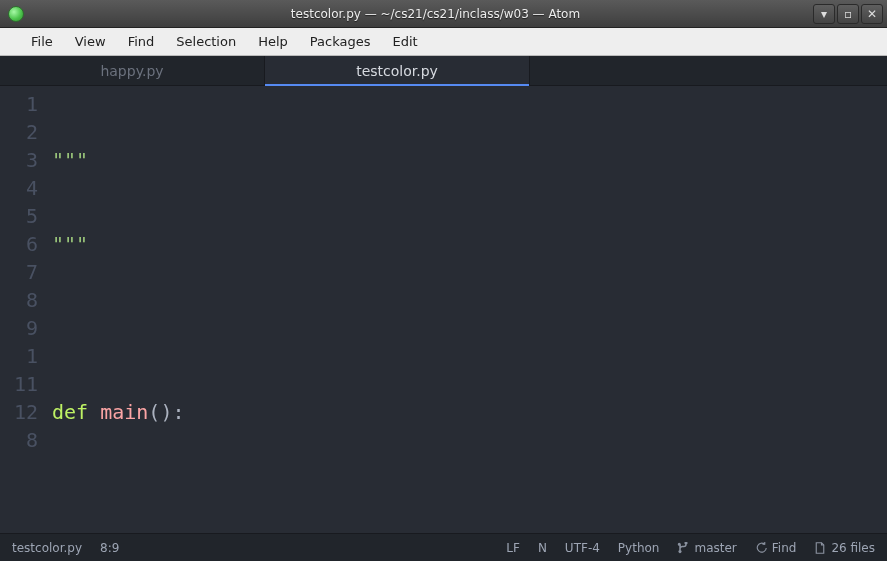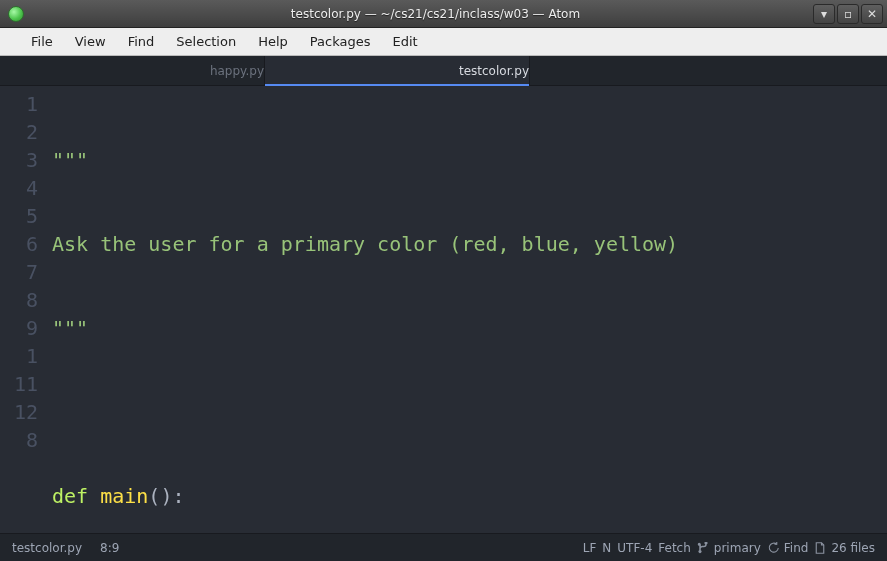--- a/index.html
+++ b/index.html
@@ -75,23 +75,23 @@
 .tabbar {
   height: 30px;
   background: #21252b;
   display: flex;
   border-bottom: 1px solid #181a1f;
 }
 .tab {
   width: 265px;
   display: flex;
   align-items: center;
-  justify-content: flex-end;
-  font-family: "DejaVu Sans", sans-serif;
-  font-size: 12px;
+  justify-content: center;
+  font-family: "DejaVu Sans", sans-serif;
+  font-size: 14px;
   color: #6b717d;
   border-right: 1px solid #181a1f;
   position: relative;
 }
 .tab.active {
   background: #282c34;
   color: #d7dae0;
 }
 .tab.active::after {
   content: "";
@@ -123,37 +123,37 @@
   flex: 1;
   padding-top: 4px;
   white-space: pre;
   position: relative;
 }
 .code .line { position: relative; }
 .code .line > * { position: relative; z-index: 1; }
 
 .tok-str   { color: #98c379; }
 .tok-def   { color: #bef264; }
-.tok-fn    { color: #fde047; }
+.tok-fn    { color: #fca5a5; }
 .tok-punc  { color: #abb2bf; }
 
 
 .statusbar {
   height: 28px;
   background: #21252b;
   color: #9da5b4;
   display: flex;
   align-items: center;
   font-family: "DejaVu Sans", sans-serif;
   font-size: 12px;
   padding: 0 12px;
   border-top: 1px solid #181a1f;
 }
 .statusbar .sb-left { display: flex; gap: 18px; }
-.statusbar .sb-right { margin-left: auto; display: flex; gap: 6px; align-items: center; }
+.statusbar .sb-right { margin-left: auto; display: flex; gap: 18px; align-items: center; }
 .sb-item { display: flex; align-items: center; gap: 5px; }
 .sb-icon { width: 12px; height: 12px; opacity: .85; }
 </style>
 </head>
 <body>
 
 <div class="titlebar">
   <div class="app-icon"></div>
   <div class="title">testcolor.py — ~/cs21/cs21/inclass/w03 — Atom</div>
   <div class="win-controls">
@@ -193,21 +193,20 @@
     <div>7</div>
     <div>8</div>
     <div>9</div>
     <div>1</div>
     <div>11</div>
     <div>12</div>
     <div>8</div>
   </div>
   <div class="code">
     <div class="line"><span class="tok-str">"""</span></div>
-    <div class="line"><span class="tok-str">Ask the user for a primary color (red, blue, yellow)</span></div>
     <div class="line"><span class="tok-str">"""</span></div>
     <div class="line">&nbsp;</div>
     <div class="line"><span class="tok-def">def</span><span class="tok-fn"> main</span><span class="tok-punc">():</span></div>
     
     
     
     
     
     
     
@@ -217,26 +216,26 @@
 
 <div class="statusbar">
   <div class="sb-left">
     <span class="sb-item">testcolor.py</span>
     <span class="sb-item">8:9</span>
   </div>
   <div class="sb-right">
     <span class="sb-item">LF</span>
     <span class="sb-item">N</span>
     <span class="sb-item">UTF-4</span>
-    <span class="sb-item">Fetch</span>
+    <span class="sb-item">Python</span>
     <span class="sb-item">
       <svg class="sb-icon" viewBox="0 0 16 16" fill="currentColor">
           <path d="M5 3a2 2 0 1 0-2 2v6a2 2 0 1 0 2 0V9c0-1 1-2 2-2h2a4 4 0 0 0 4-4 2 2 0 1 0-2 0 2 2 0 0 1-2 2H7a4 4 0 0 0-2 .5V5a2 2 0 0 0 0-2z"></path>
         </svg>
-      <span>primary</span>
+      <span>master</span>
     </span>
     <span class="sb-item">
       <svg class="sb-icon" viewBox="0 0 16 16" fill="none" stroke="currentColor" stroke-width="1.5">
           <path d="M13 3a6 6 0 1 0 2 5"></path>
           <path d="M13 0v3h-3"></path>
         </svg>
       <span>Find</span>
     </span>
     <span class="sb-item">
       <svg class="sb-icon" viewBox="0 0 16 16" fill="none" stroke="currentColor" stroke-width="1.5">

